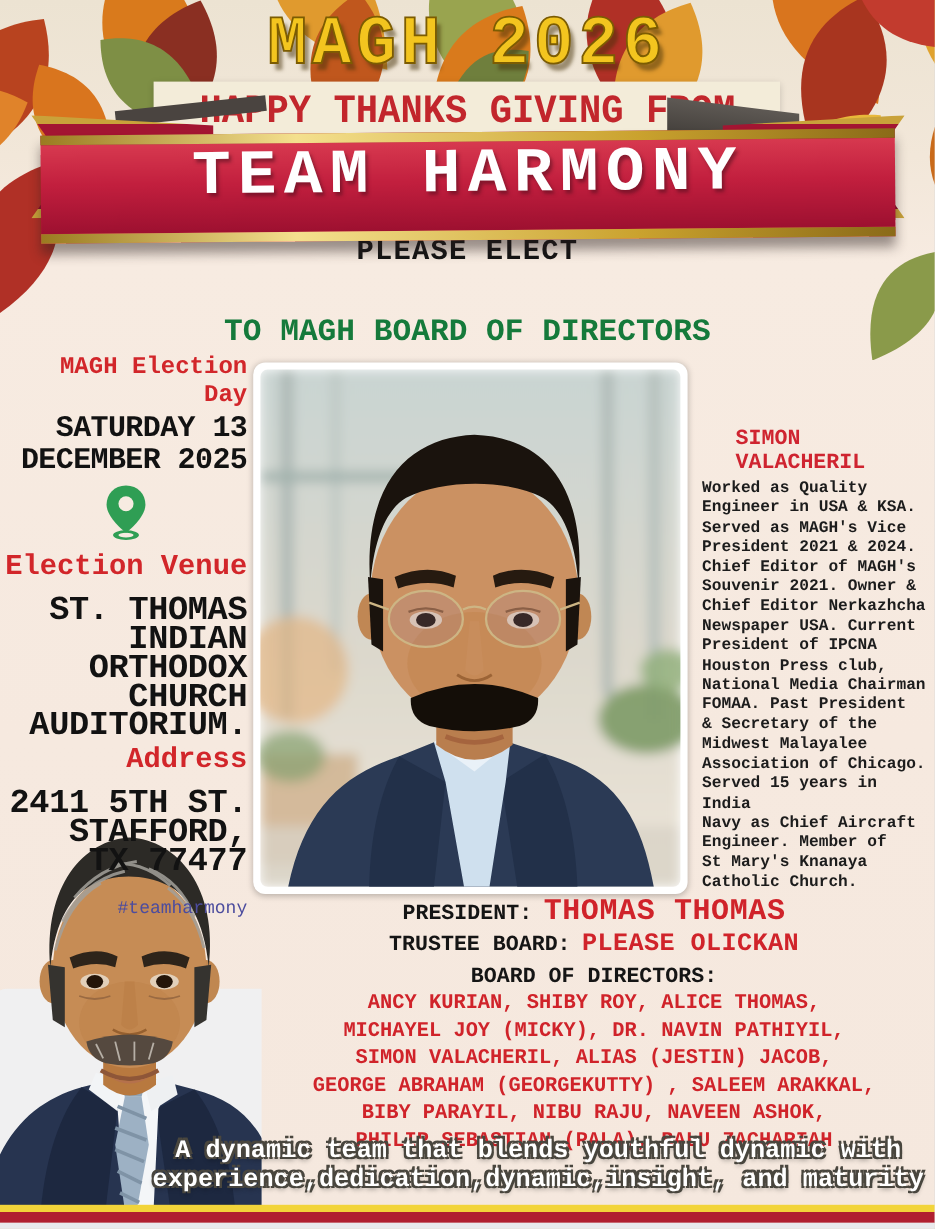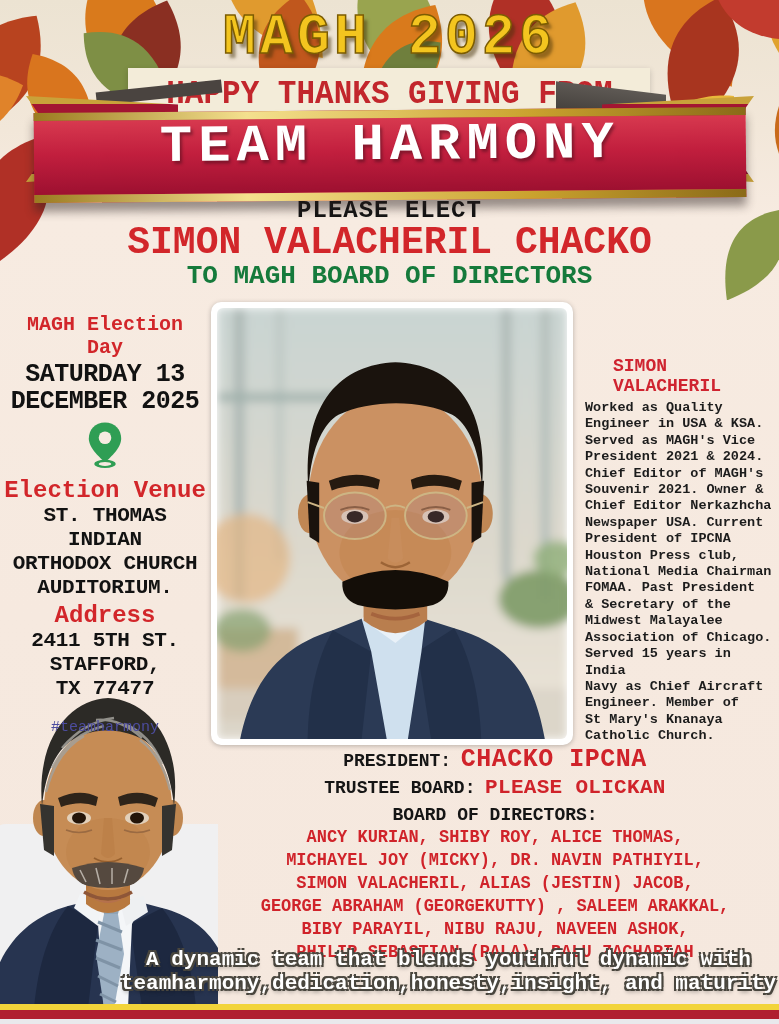--- a/index.html
+++ b/index.html
@@ -41,26 +41,26 @@
   }
   .band-text{display:block;line-height:56px;text-align:center;font-size:52px;font-weight:800;color:#fff;
     letter-spacing:6px;text-shadow:2px 3px 3px rgba(80,15,30,.55);transform:scaleX(1.03);}
 
   
   .please{top:197px;font-size:24px;font-weight:800;color:#141414;letter-spacing:1px;z-index:2;}
   .candidate{top:221px;font-size:38px;font-weight:800;color:#d2262a;z-index:2;transform:scaleY(1.02);}
   .position{top:261px;font-size:26px;font-weight:800;color:#157a3b;z-index:2;}
 
   
-  .election-info{left:4px;top:313px;width:202px;text-align:center;z-index:2;}
+  .election-info{left:4px;top:295px;width:202px;text-align:right;z-index:2;}
   .ei-h{color:#d2262a;font-size:20px;font-weight:800;}
   .ei-date{font-size:25px;font-weight:800;color:#121212;line-height:27px;letter-spacing:-.5px;margin-top:2px;white-space:pre-line;}
   .pin-wrap{margin:5px auto 2px;width:36px;}
   .ei-red{color:#d2262a;font-size:24px;font-weight:800;margin-top:2px;}
-  .ei-black{font-size:21px;font-weight:800;color:#121212;line-height:24px;white-space:pre-line;letter-spacing:-.3px;}
+  .ei-black{font-size:28px;font-weight:800;color:#121212;line-height:24px;white-space:pre-line;letter-spacing:-.3px;margin-top:12px;}
   .ei-hash{color:#4c4c9e;font-size:15px;margin-top:18px;}
 
   
   .photo-main{left:211px;top:302px;width:362px;height:443px;background:#fff;border-radius:10px;padding:6px;
     box-shadow:0 1px 5px rgba(0,0,0,.25);z-index:1;box-sizing:border-box;}
   .photo-main svg{width:100%;height:100%;border-radius:6px;display:block;}
   .photo-president{left:0;top:656px;width:218px;height:352px;z-index:1;}
   .photo-president svg{width:100%;height:100%;display:block;}
 
   
@@ -125,21 +125,20 @@
   <div class="abs ctr greeting">HAPPY THANKS GIVING FROM</div>
   <div class="abs fold-left"></div>
   <div class="abs fold-right"></div>
   <div class="abs tail left"></div>
   <div class="abs tail right"></div>
   <div class="abs band">
     <span class="band-text">TEAM HARMONY</span>
   </div>
 
   <div class="abs ctr please">PLEASE ELECT</div>
-  <div class="abs ctr candidate">SIMON VALACHERIL CHACKO</div>
   <div class="abs ctr position">TO MAGH BOARD OF DIRECTORS</div>
 
   <div class="abs election-info">
     <div class="ei-h">MAGH Election Day</div>
     <div class="ei-date">SATURDAY 13
 DECEMBER 2025</div>
     <div class="pin-wrap">
       <svg width="36" height="50" viewBox="0 0 40 54">
         <path d="M20 2 C9 2 2 10 2 20 C2 32 20 46 20 46 C20 46 38 32 38 20 C38 10 31 2 20 2 Z" fill="#2f9e54"></path>
         <circle cx="20" cy="19" r="7" fill="#f7ebe1"></circle>
@@ -308,37 +307,37 @@
           <path d="M128 213 L124 227"></path>
       </g>
       <path d="M84 236 Q108 250 132 236" stroke="#8e5638" stroke-width="3.5" fill="none"></path>
       <path d="M92 242 Q108 252 124 242 Q108 248 92 242 Z" fill="#b5714c"></path>
     </svg>
   </div>
 
   <div class="abs team">
     <div class="t-row">
       <span class="t-label">PRESIDENT:</span>
-      <span class="t-name-lg">CHACKO IPCNA</span>
+      <span class="t-name-lg">THOMAS THOMAS</span>
     </div>
     <div class="t-row">
       <span class="t-label">TRUSTEE BOARD:</span>
       <span class="t-name-md">PLEASE OLICKAN</span>
     </div>
     <div class="bod-label">BOARD OF DIRECTORS:</div>
     <div class="bod-line">ANCY KURIAN, SHIBY ROY, ALICE THOMAS,</div>
     <div class="bod-line">MICHAYEL JOY (MICKY),  DR. NAVIN PATHIYIL,</div>
     <div class="bod-line">SIMON VALACHERIL,  ALIAS (JESTIN) JACOB,</div>
     <div class="bod-line">GEORGE ABRAHAM  (GEORGEKUTTY) , SALEEM ARAKKAL,</div>
     <div class="bod-line">BIBY PARAYIL,  NIBU RAJU,  NAVEEN ASHOK,</div>
     <div class="bod-line">PHILIP  SEBASTIAN (PALA),  BALU ZACHARIAH</div>
   </div>
 
   <div class="abs tagline">
     <div>A dynamic team that blends youthful dynamic with</div>
-    <div>teamharmony,dedication,honesty,insight, and maturity</div>
+    <div>experience,dedication,dynamic,insight, and maturity</div>
   </div>
 
   <div class="abs stripe-gold"></div>
   <div class="abs stripe-red"></div>
   <div class="abs stripe-base"></div>
 
 </div>
 
 </body></html>

